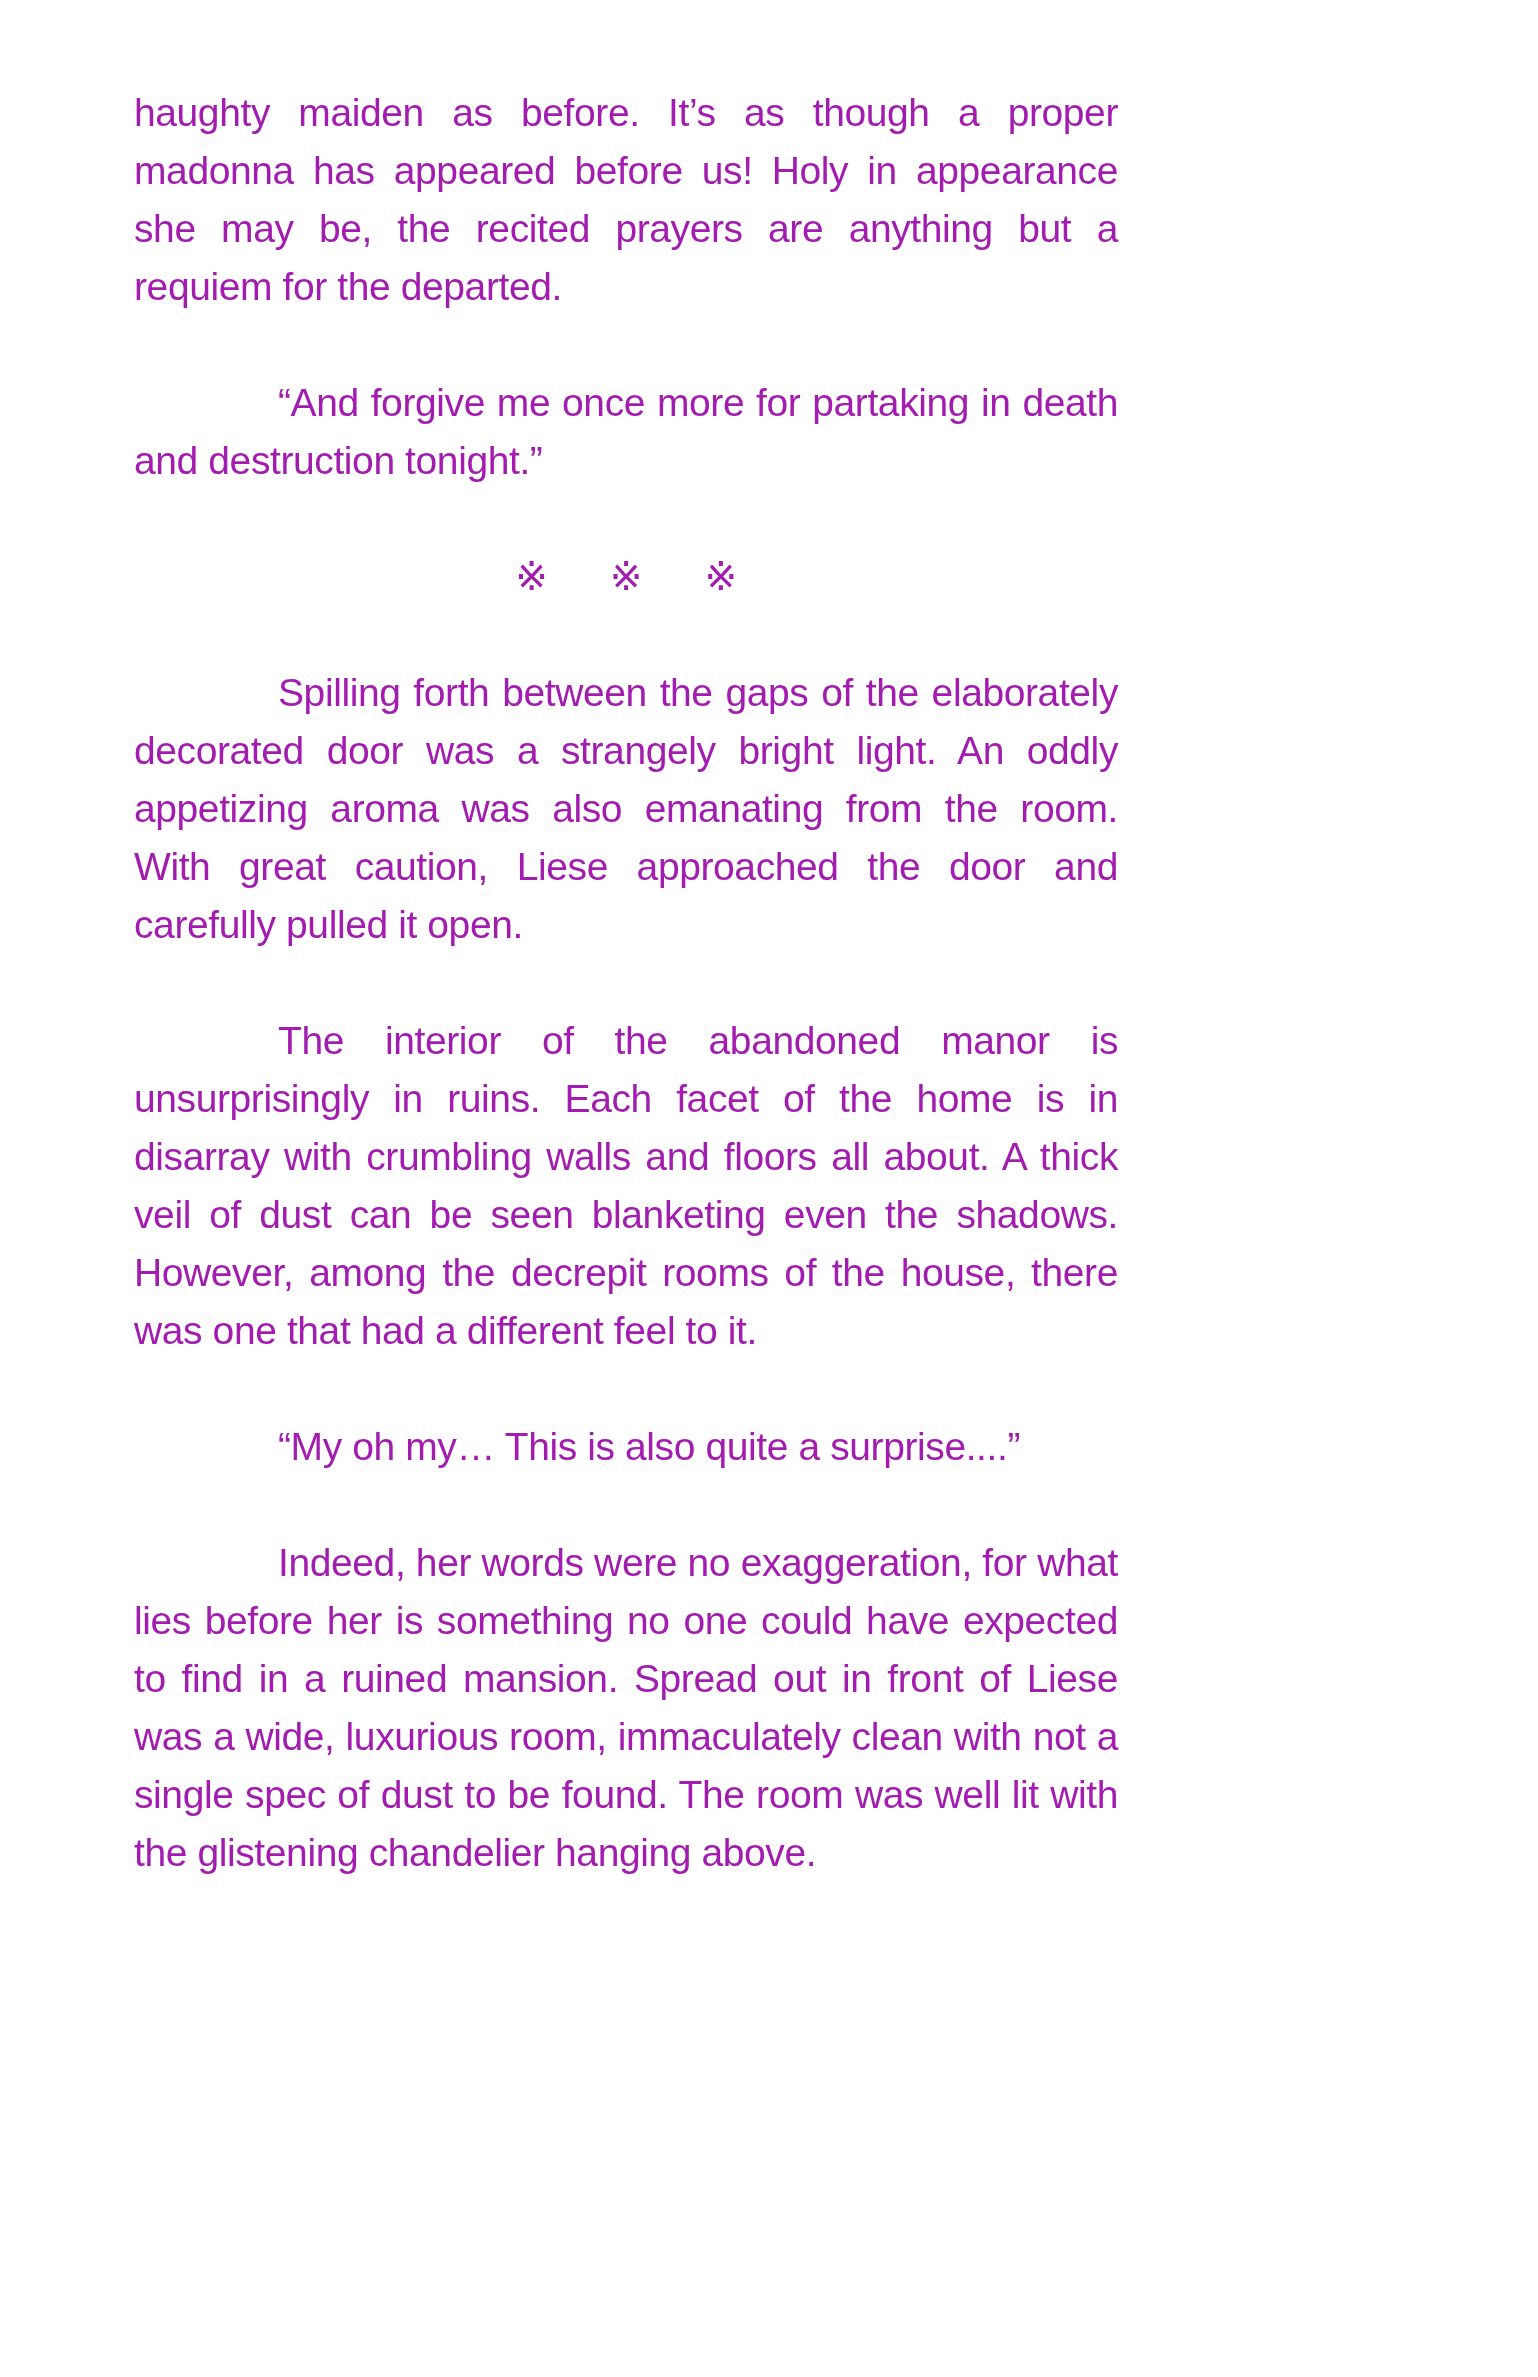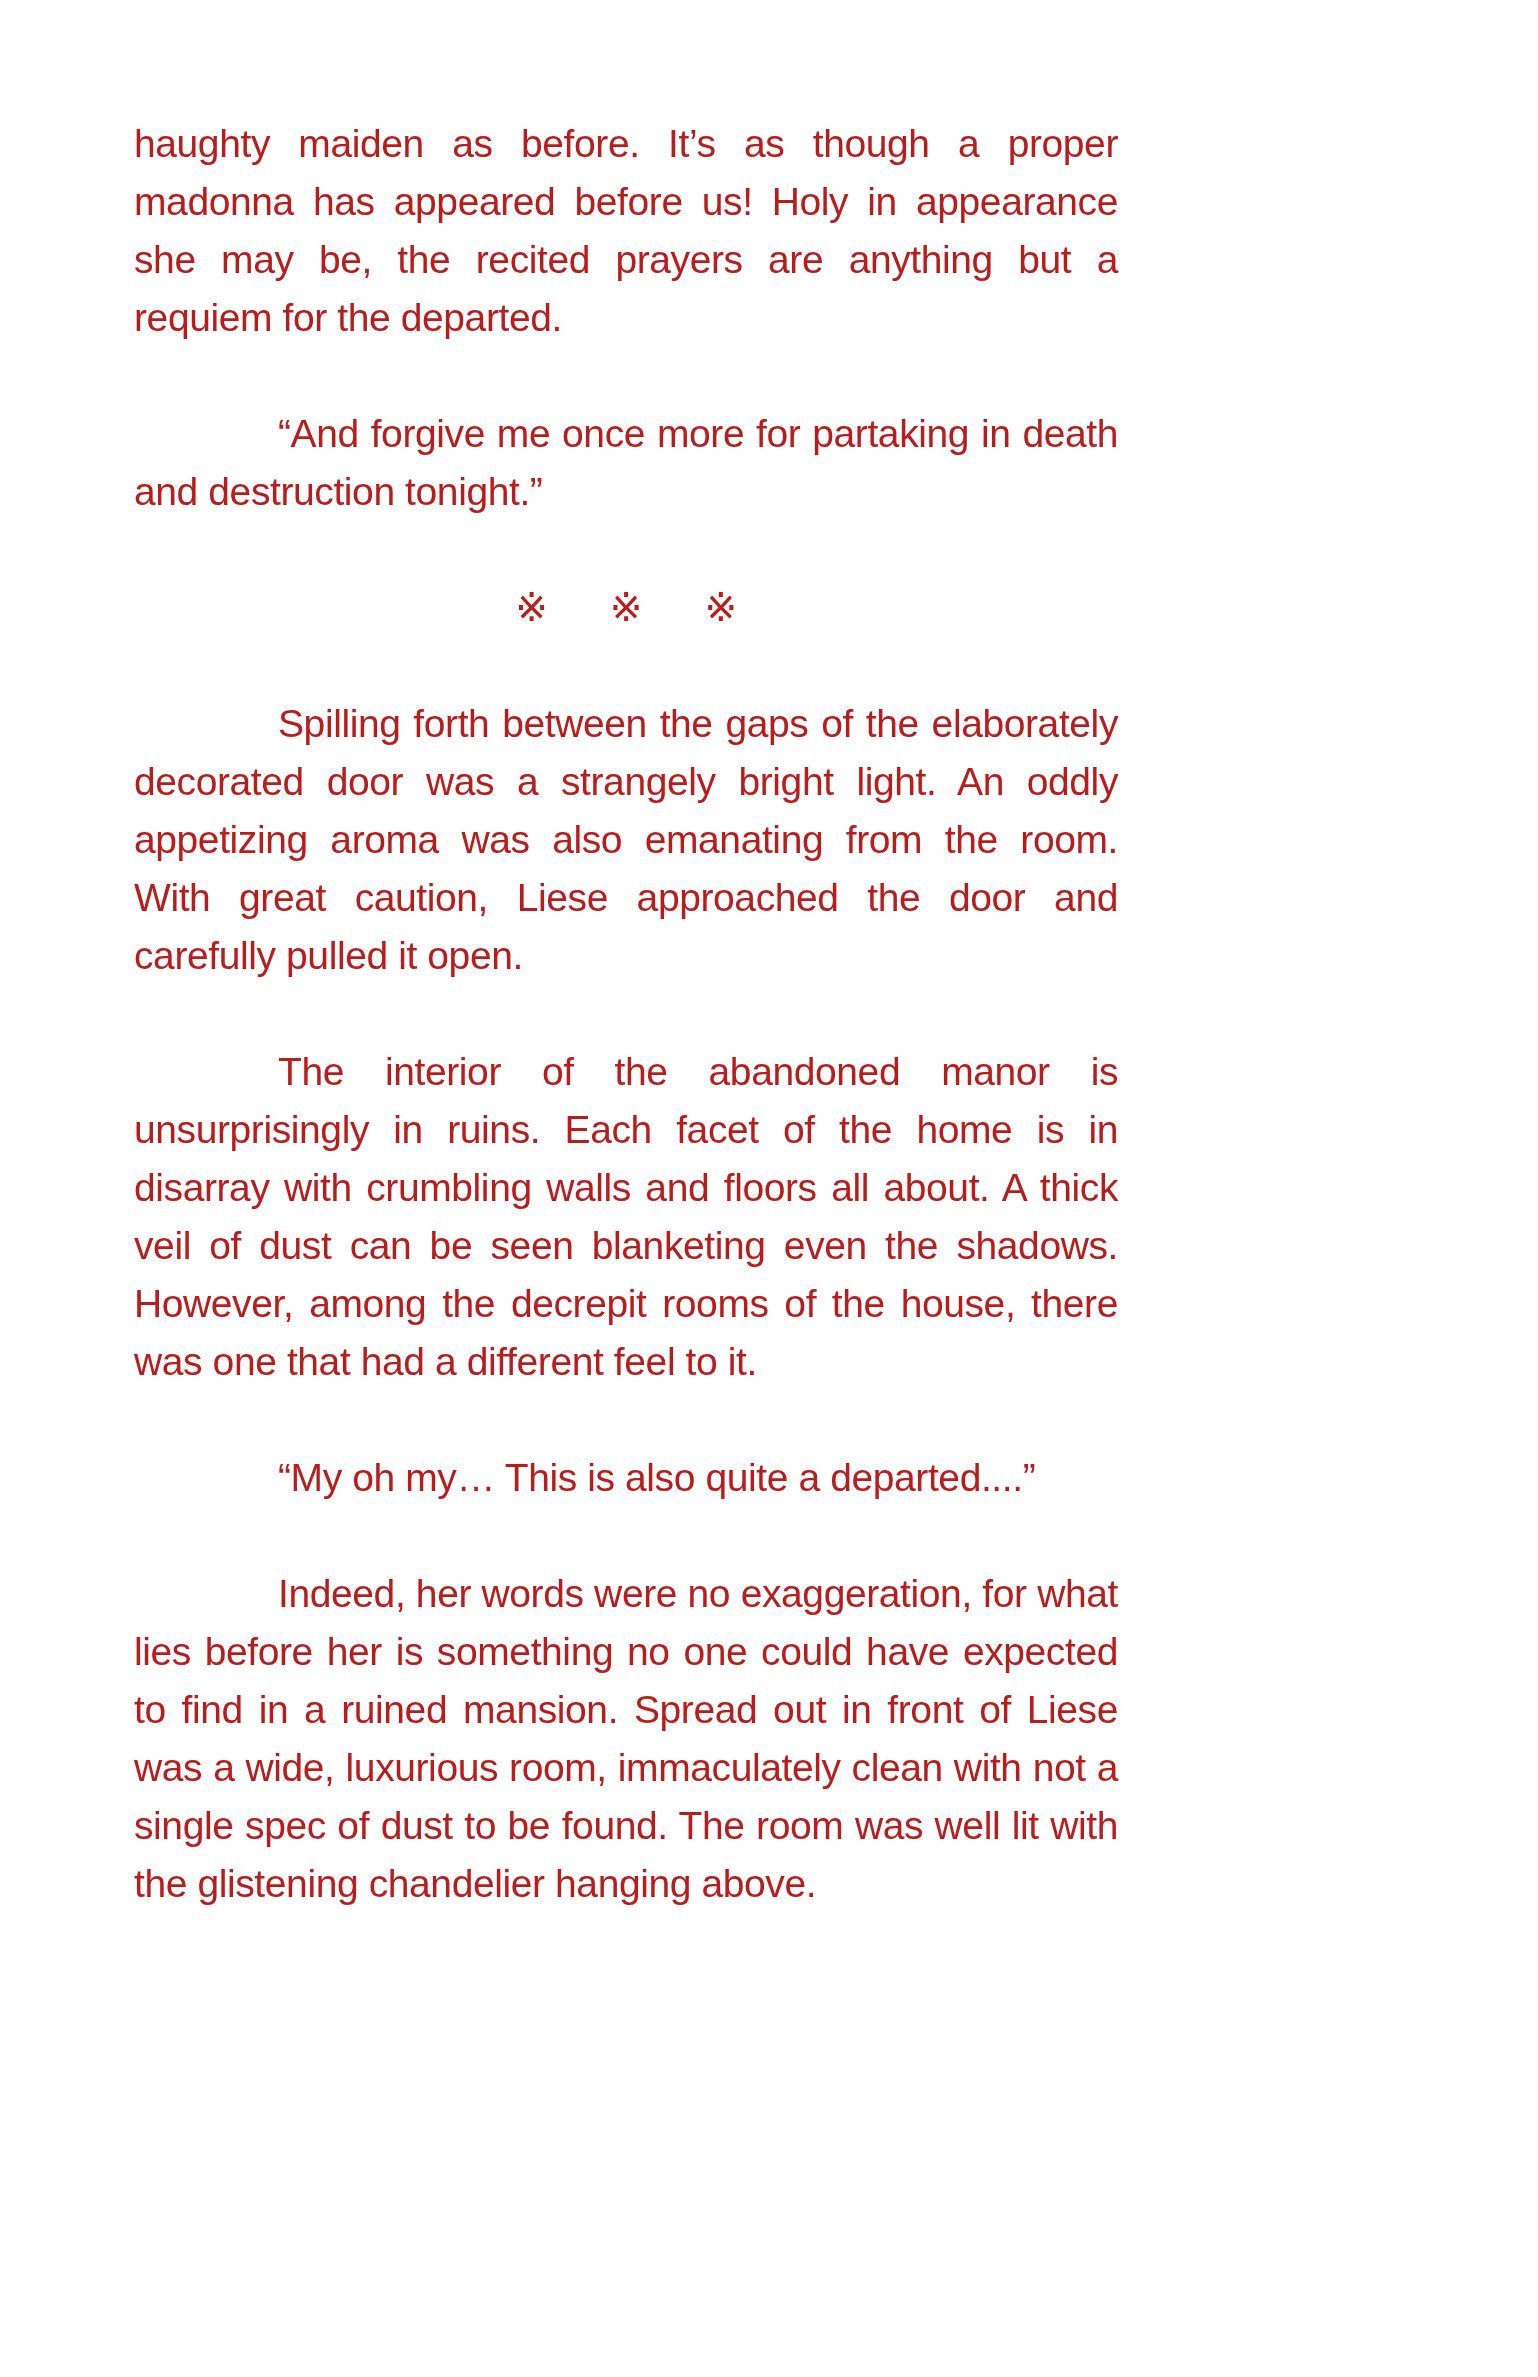--- a/index.html
+++ b/index.html
@@ -5,23 +5,23 @@
   html, body {
     margin: 0;
     padding: 0;
     background: #ffffff;
   }
   .page {
     position: relative;
     width: 1252px;
     height: 2377px;
     background: #ffffff;
-    color: #b91c1c;
+    color: #a21caf;
     box-sizing: border-box;
-    padding: 115px 134px 0 134px;
+    padding: 84px 134px 0 134px;
     font-family: "Liberation Sans", "DejaVu Sans", sans-serif;
     font-size: 39px;
     line-height: 58px;
     letter-spacing: -0.4px;
     overflow: hidden;
   }
   .para {
     margin: 0 0 58px 0;
     text-align: justify;
   }
@@ -43,17 +43,17 @@
 
   <p class="para indent">“And forgive me once more for partaking in death and destruction tonight.”</p>
 
 
   <p class="divider">※ ※ ※</p>
 
   <p class="para indent">Spilling forth between the gaps of the elaborately decorated door was a strangely bright light. An oddly appetizing aroma was also emanating from the room. With great caution, Liese approached the door and carefully pulled it open.</p>
 
   <p class="para indent">The interior of the abandoned manor is unsurprisingly in ruins. Each facet of the home is in disarray with crumbling walls and floors all about. A thick veil of dust can be seen blanketing even the shadows. However, among the decrepit rooms of the house, there was one that had a different feel to it.</p>
 
-  <p class="para indent">“My oh my… This is also quite a departed....”</p>
+  <p class="para indent">“My oh my… This is also quite a surprise....”</p>
 
   <p class="para indent">Indeed, her words were no exaggeration, for what lies before her is something no one could have expected to find in a ruined mansion. Spread out in front of Liese was a wide, luxurious room, immaculately clean with not a single spec of dust to be found. The room was well lit with the glistening chandelier hanging above.</p>
 </div>
 
 
 </body></html>

